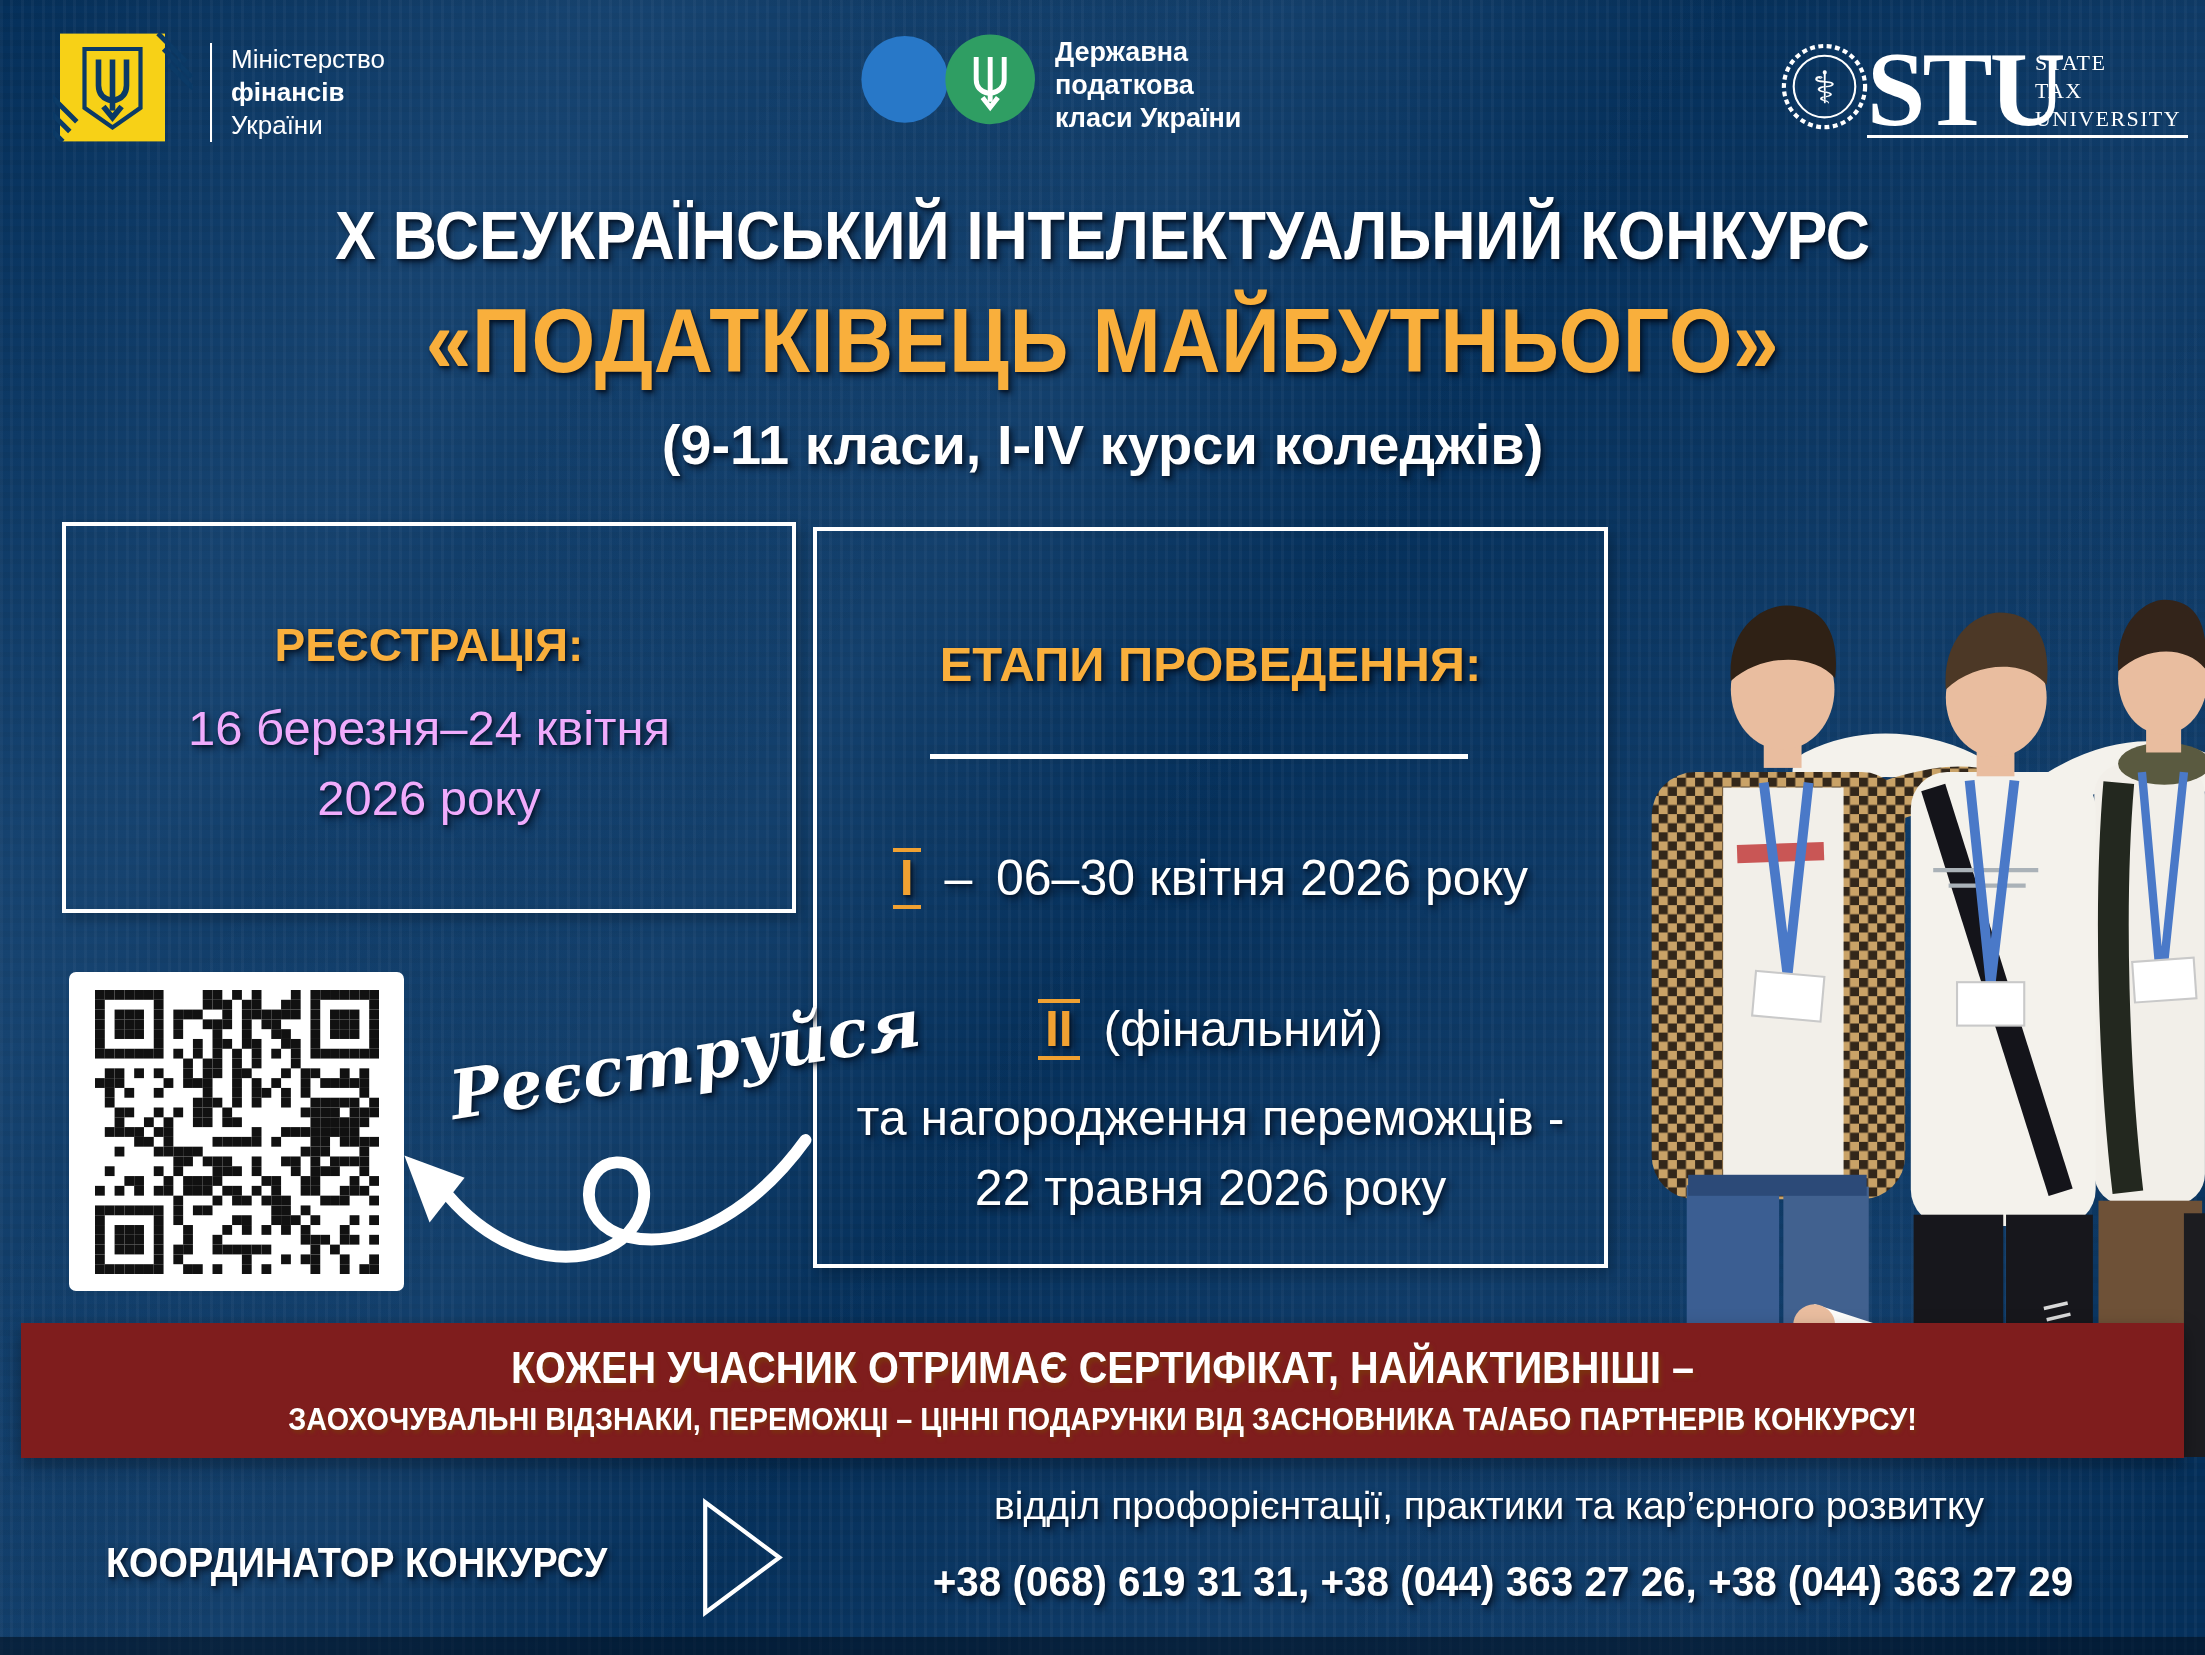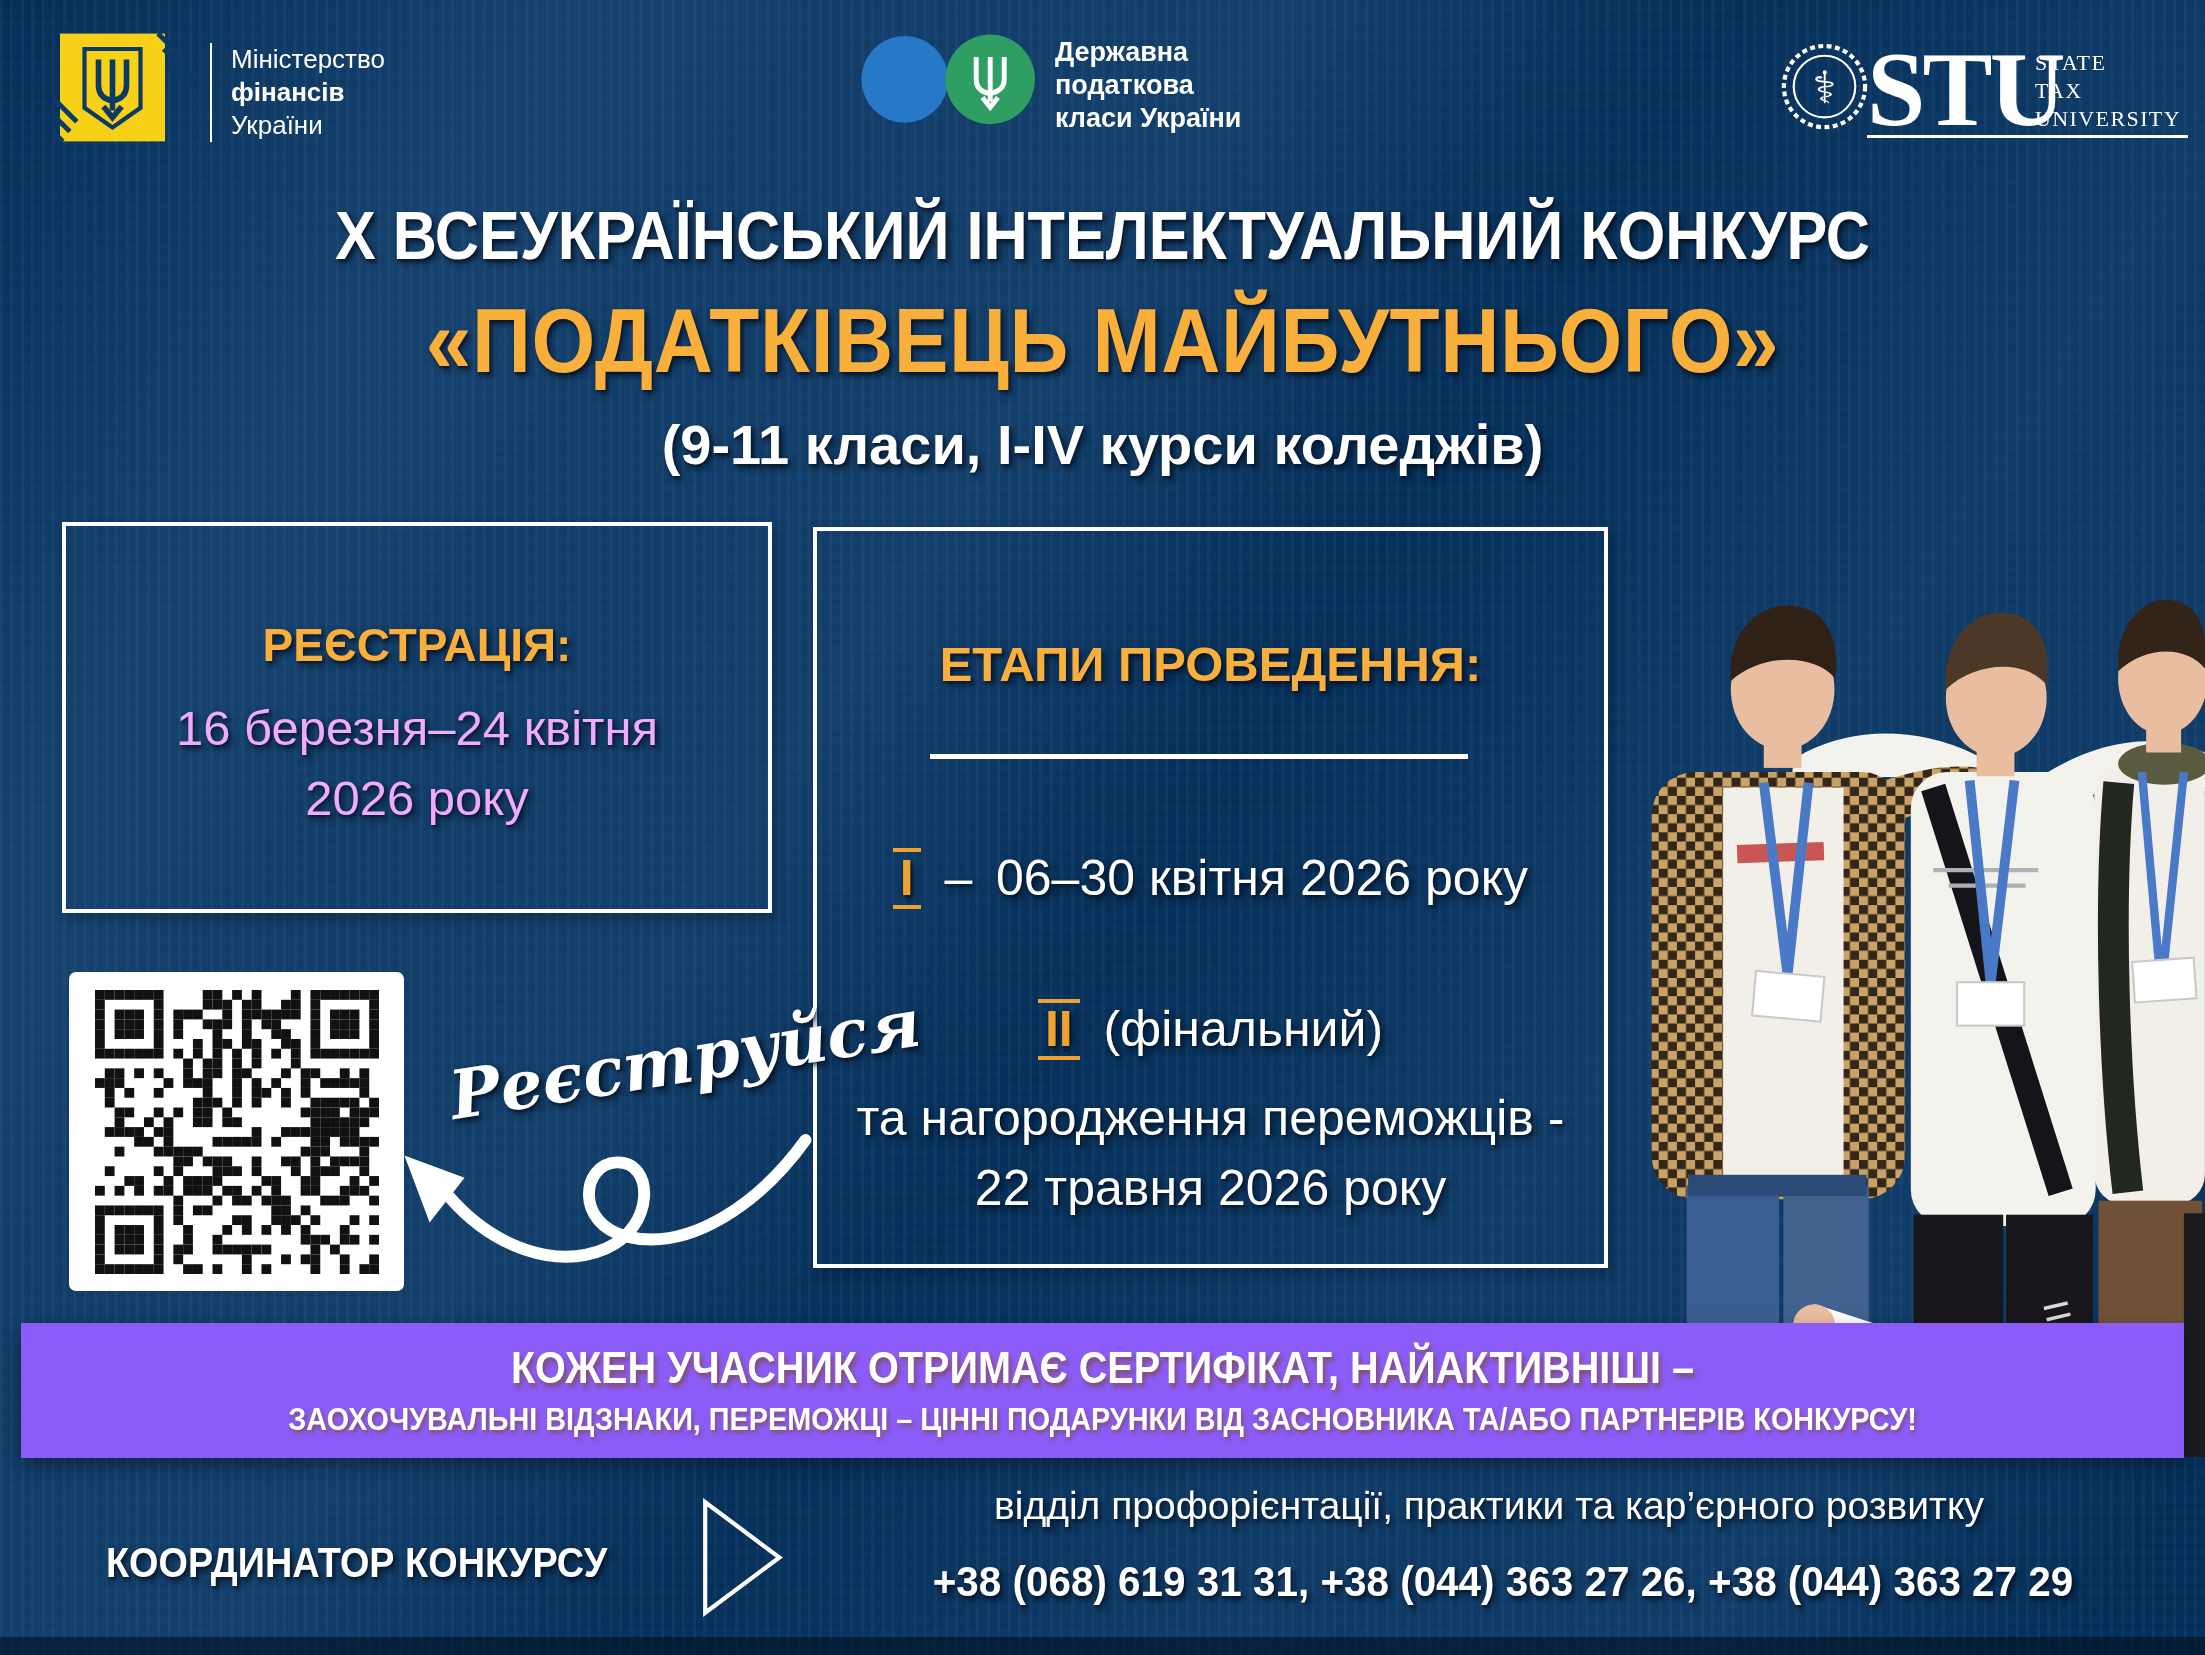--- a/index.html
+++ b/index.html
@@ -50,40 +50,40 @@
   
   .title1{position:absolute; left:0; right:0; top:196px; text-align:center; z-index:2;
       font-size:68px; font-weight:bold; color:#fff; white-space:nowrap;}
   .title2{position:absolute; left:0; right:0; top:289px; text-align:center; z-index:2;
       font-size:91px; font-weight:bold; color:#f9af3c; white-space:nowrap; letter-spacing:0.7px;}
   .title3{position:absolute; left:0; right:0; top:412px; text-align:center; z-index:2;
       font-size:56px; font-weight:600; color:#fff;}
 
   
   .box{position:absolute; border:4.9px solid #fff; z-index:1; box-shadow:4.2px 5.6px 12.6px rgba(0,0,0,.25);}
-  .reg-box{left:62px; top:522px; width:702px; height:383px;}
+  .reg-box{left:62px; top:522px; width:702px; height:383px;padding-left:24px;}
   .stages-box{left:813px; top:527px; width:787px; height:733px;}
   .box-heading{position:absolute; left:0; right:0; text-align:center;
       color:#f9af3c; font-weight:bold; font-size:46px; letter-spacing:0;}
   .reg-line{position:absolute; left:0; right:0; text-align:center; font-size:49px; color:#f0abfc;}
   .stage-line{position:absolute; left:0; right:0; text-align:center; font-size:50px; color:#fff;}
   .divider{position:absolute; left:113px; top:223px; width:538px; height:4.9px; background:#fff;}
   .numeral{color:#f0a132; font-weight:bold; border-top:4.2px solid #f0a132; border-bottom:4.2px solid #f0a132;
       padding:1.4px 7px; display:inline-block; line-height:1.0;}
 
   
   .qr-panel{position:absolute; left:69px; top:972px; width:335px; height:319px;
       background:#fff; border-radius:7px; z-index:1; display:flex; align-items:center; justify-content:center;}
   .script-label{position:absolute; left:448px; top:1028px; width:364px; z-index:2; text-align:center;
       font-family:"DejaVu Serif", serif; font-style:italic; font-weight:bold; font-size:67px; color:#fff;
       transform:rotate(-9deg);}
   .arrow-wrap{position:absolute; left:396px; top:1119px; z-index:2;}
 
   
-  .banner{position:absolute; left:21px; top:1323px; width:2163px; height:135px; background:#8b5cf6; z-index:3;
+  .banner{position:absolute; left:21px; top:1323px; width:2163px; height:135px; background:#7f1d1d; z-index:3;
       box-shadow:0 8.4px 18px rgba(0,0,0,.35); text-align:center;}
   .banner-l1{position:absolute; left:0; right:0; top:19.6px; font-size:44px; font-weight:bold; color:#fff;
       white-space:nowrap; text-shadow:2.8px 3.5px 4.9px rgba(120,70,0,.55);}
   .banner-l2{position:absolute; left:0; right:0; top:78px; font-size:32px; font-weight:bold; color:#fff;
       white-space:nowrap; text-shadow:2.1px 2.8px 4.2px rgba(120,70,0,.5);}
 
   
   .coordinator{position:absolute; left:106px; top:1538px; width:602px; z-index:2;
       font-size:43px; font-weight:bold; color:#fff; white-space:nowrap;
       transform:scaleX(.88); transform-origin:left center;}

